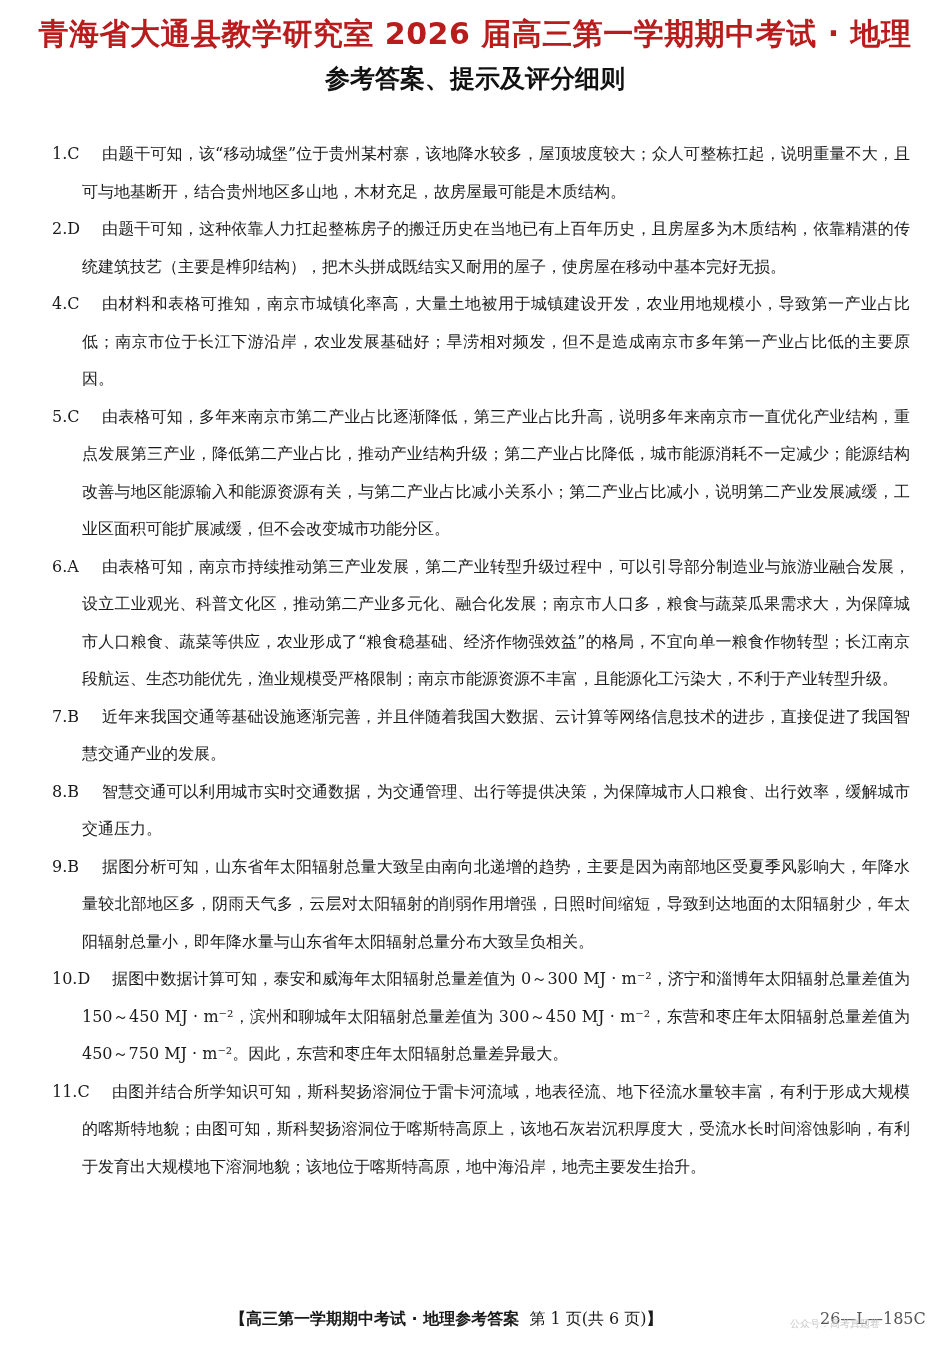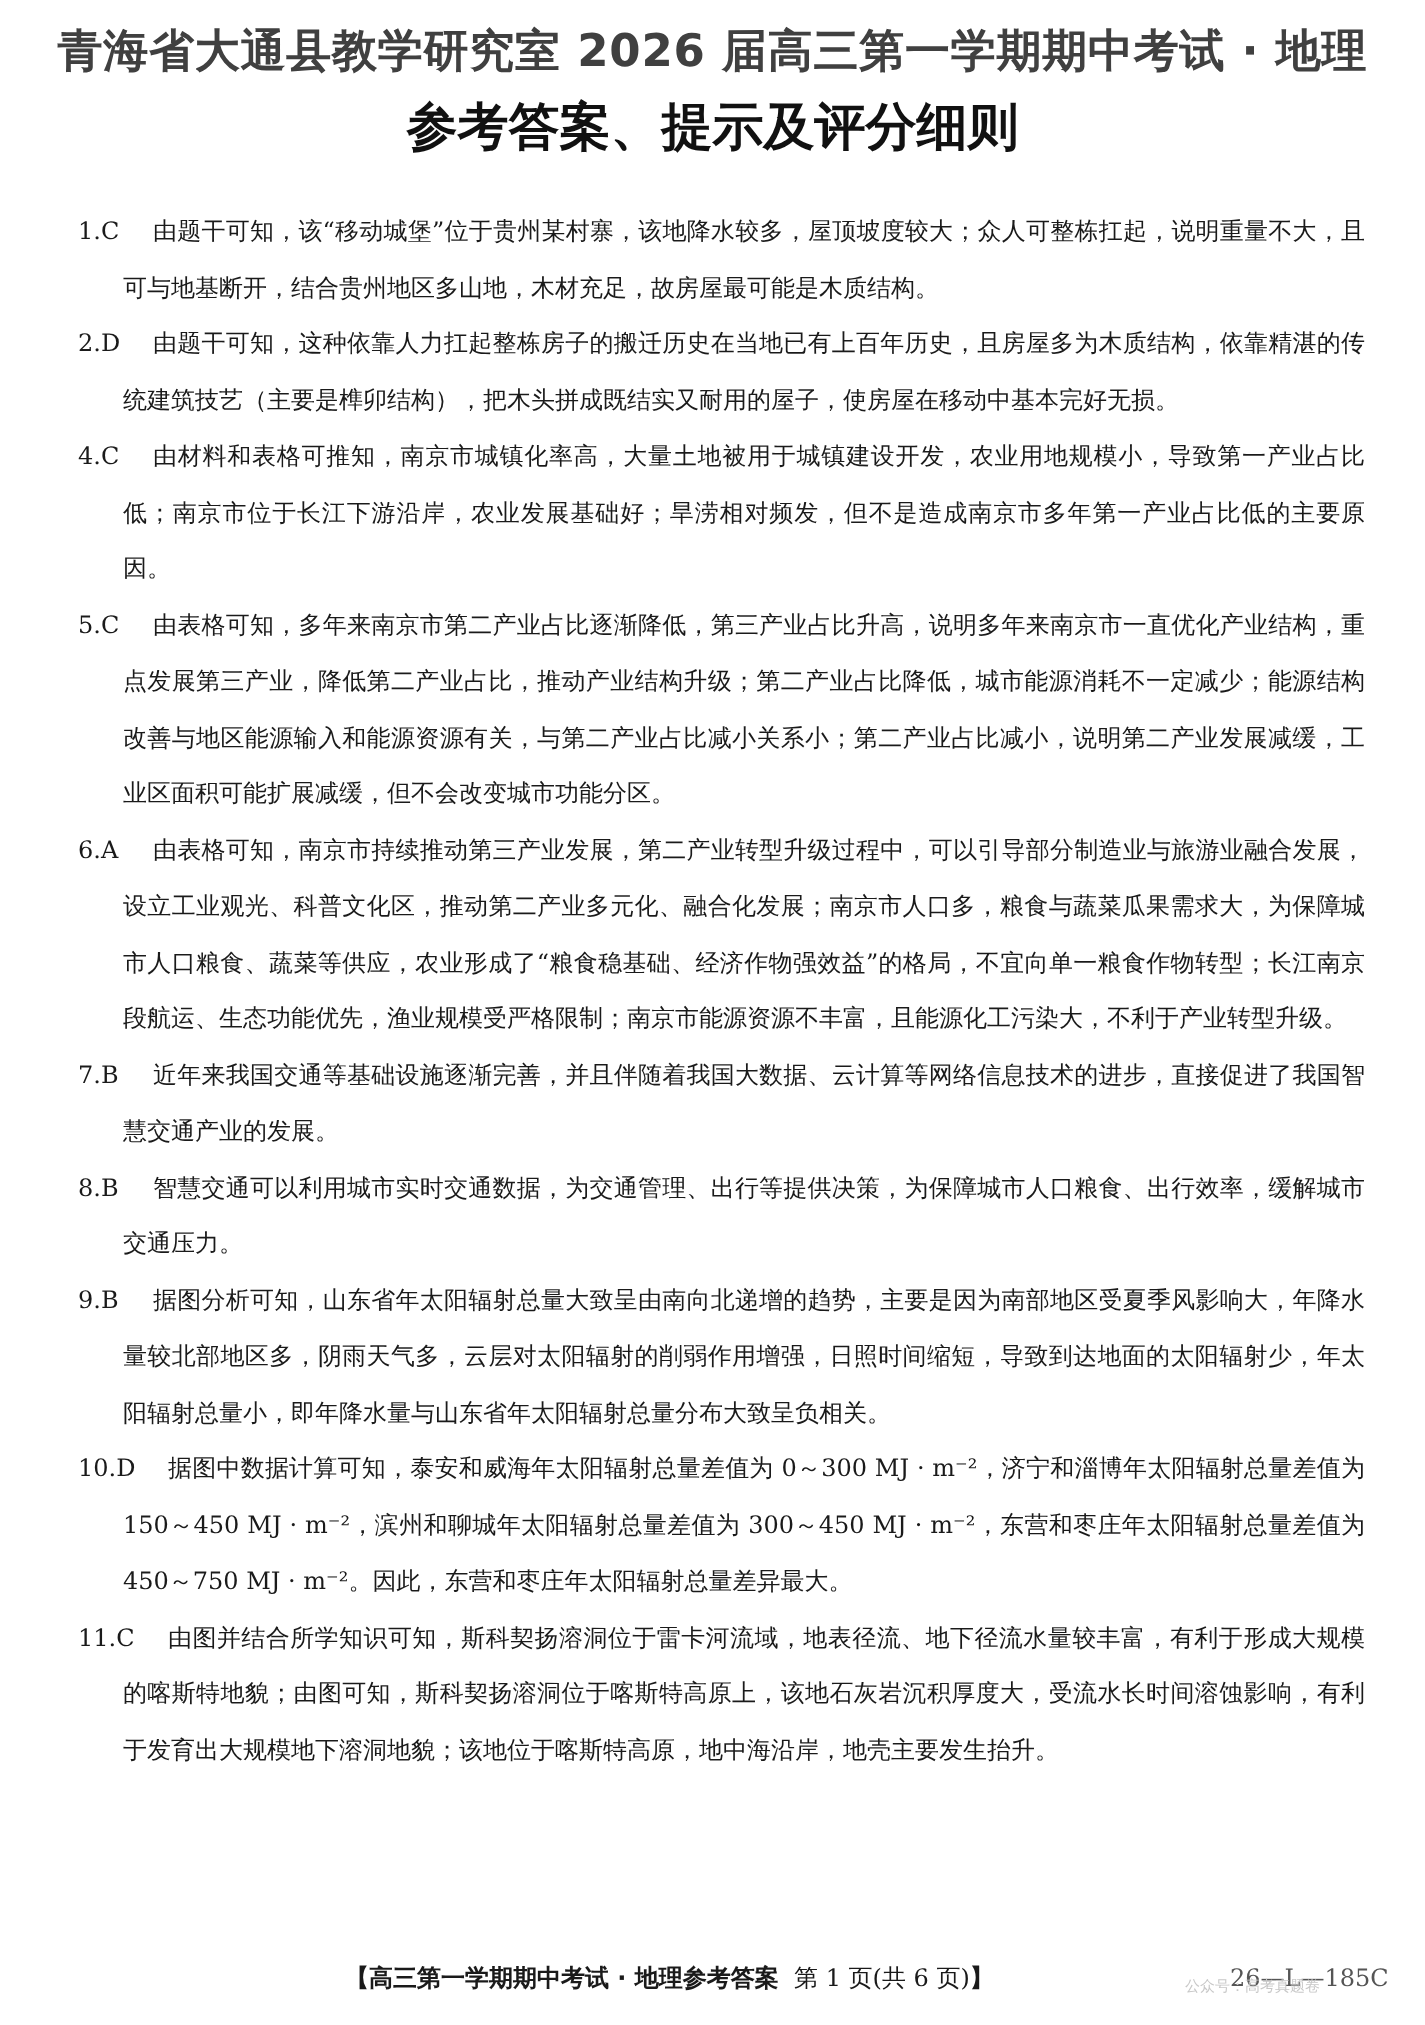--- a/index.html
+++ b/index.html
@@ -22,30 +22,30 @@
     }
     .title {
       position: absolute;
       left: 0; width: 950px;
       top: 14px;
       text-align: center;
       font-family: "DejaVu Sans", "Liberation Sans", sans-serif;
       font-weight: bold;
       font-size: 30px;
       letter-spacing: 0.5px;
-      color: #404040;
+      color: #b91c1c;
     }
     .subtitle {
       position: absolute;
       left: 0; width: 950px;
       top: 62px;
       text-align: center;
       font-family: "DejaVu Sans", "Liberation Sans", sans-serif;
       font-weight: bold;
-      font-size: 34px;
+      font-size: 25px;
       color: #111;
     }
     .answers {
       position: absolute;
       left: 38px;
       top: 135px;
       width: 872px;
     }
     .item {
       position: relative;

